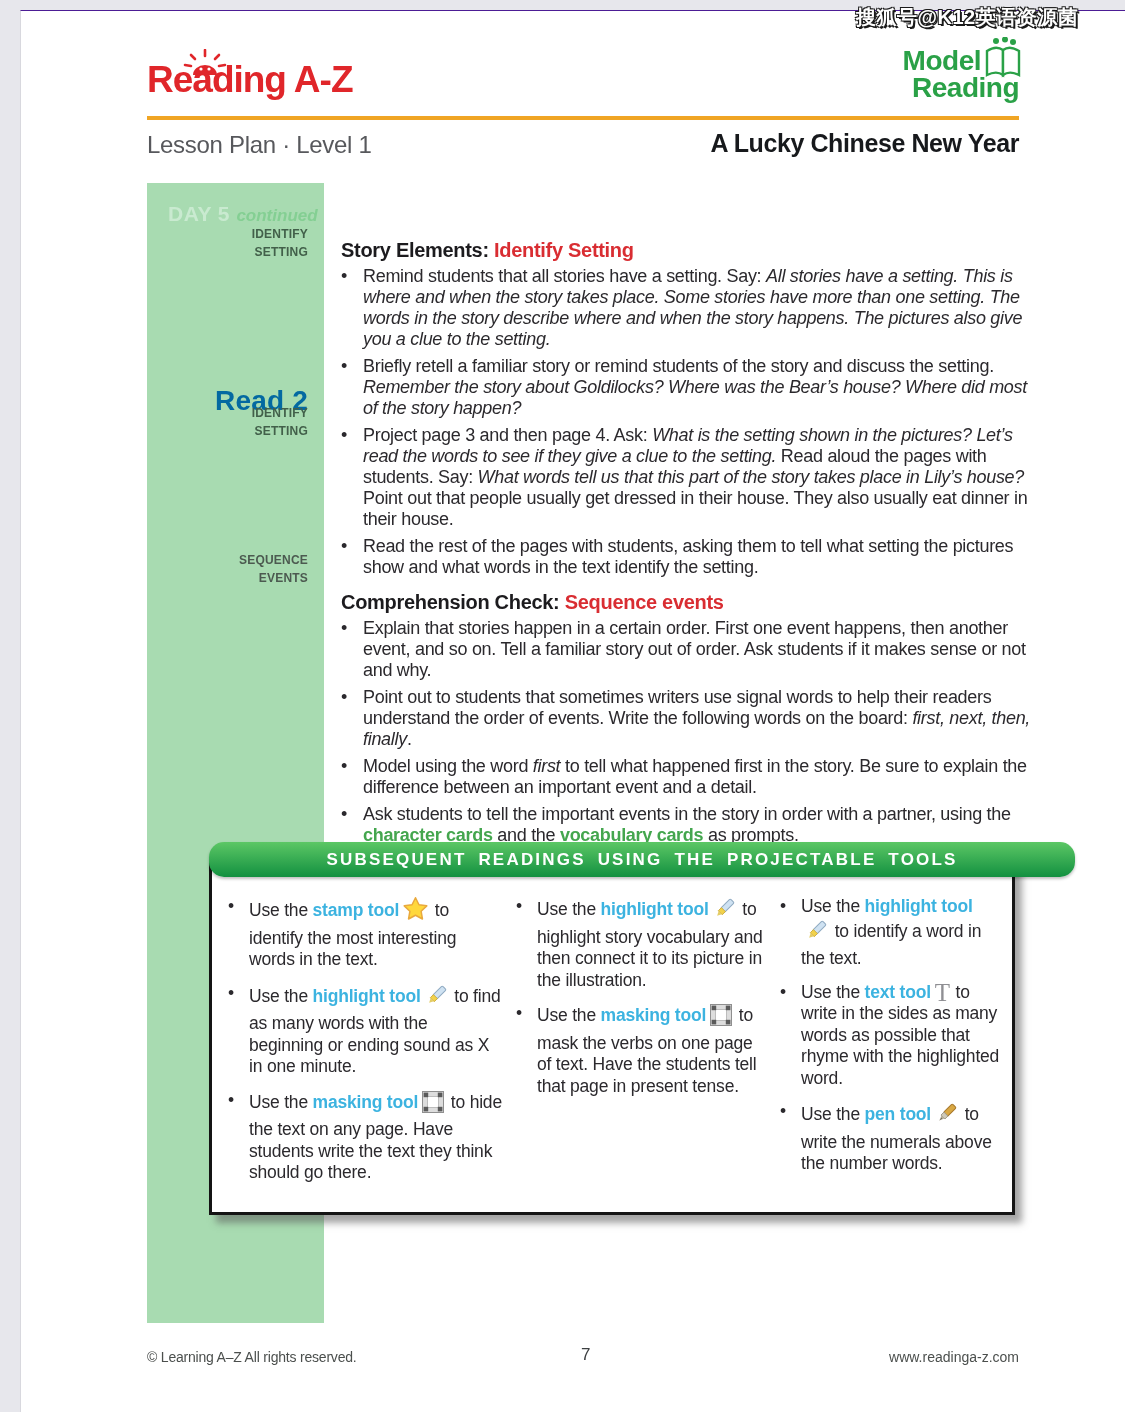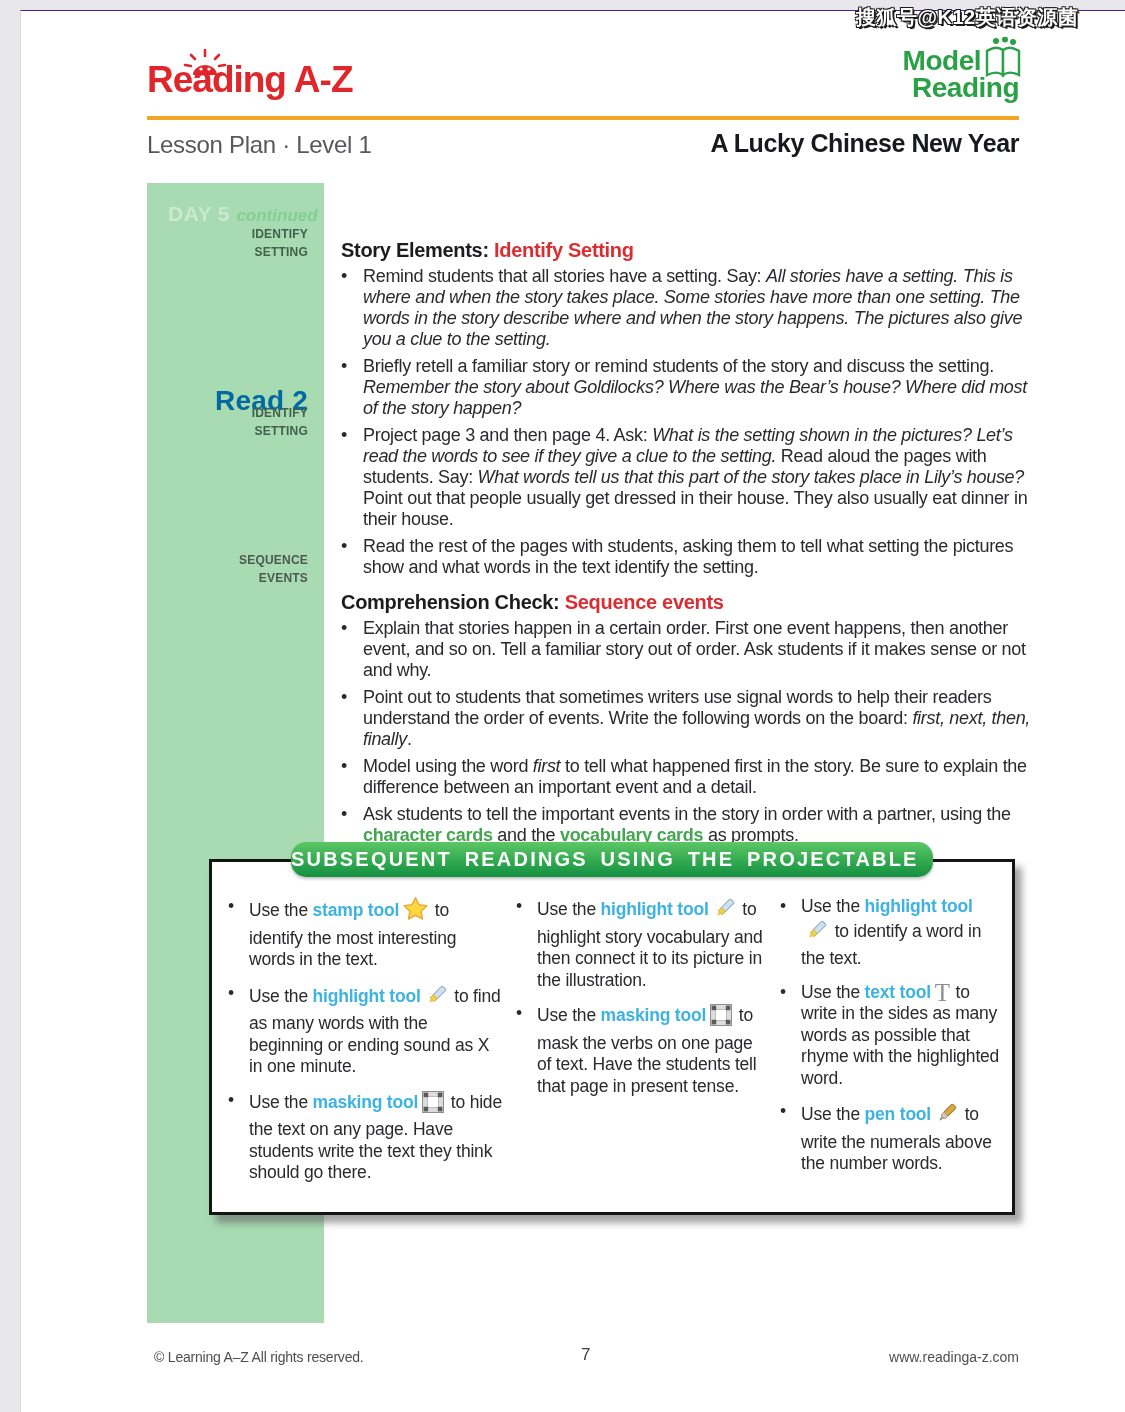--- a/index.html
+++ b/index.html
@@ -60,23 +60,23 @@
   .sec2{margin-top:14px;}
   .bullet{display:flex;margin-bottom:6px;}
   .bullet .dot{width:22px;flex:none;}
   .bullet .bt{flex:1;}
   .i{font-style:italic;text-align:center;}
   .green{color:#44a64e;font-weight:bold;}
   .cyan{color:#3cb3e0;font-weight:bold;margin-top:12px;}
   
   .tools{position:absolute;left:188px;top:831px;width:806px;}
   .banner{
-    width:642px;height:35px;margin:0 auto;border-radius:15px;
+    width:866px;height:35px;margin:0 auto;border-radius:15px;
     background:linear-gradient(#5cc765,#129040);
-    color:#ffffff;font-weight:bold;font-size:20px;line-height:35px;
+    color:#ffffff;font-weight:bold;font-size:17px;line-height:35px;text-align:center;
     letter-spacing:2.2px;word-spacing:5px;
     position:relative;z-index:2;box-shadow:0 2px 3px rgba(0,0,0,0.25);
   }
   .box{
     position:relative;z-index:1;margin-top:-18px;background:#fff;
     border:3px solid #141414;box-shadow:7px 8px 7px rgba(90,90,90,0.55);
     padding:34px 12px 16px 16px;min-height:252px;box-sizing:border-box;
   }
   .cols{display:flex;gap:12px;}
   .col{font-size:17.5px;line-height:21.5px;letter-spacing:-0.2px;color:#2b292d;}
@@ -84,21 +84,21 @@
   .col2{width:252px;}
   .col3{flex:1;}
   .tool-item{display:flex;margin-bottom:12px;}
   .tool-item .dot{width:21px;flex:none;}
   .inline-icon{display:inline-block;vertical-align:-6px;margin:0 1px 0 3px;}
   .t-glyph{
     font-family:"Liberation Serif",serif;font-size:25px;line-height:18px;color:#8f8f93;
     vertical-align:-3px;margin:0 1px 0 4px;font-weight:normal;display:inline-block;
   }
   
-  .footer-copy{position:absolute;left:126px;top:1338px;font-size:14px;color:#4b4f4d;letter-spacing:-0.2px;margin-left:7px;}
+  .footer-copy{position:absolute;left:126px;top:1338px;font-size:14px;color:#4b4f4d;letter-spacing:-0.2px;}
   .footer-page{position:absolute;left:560px;top:1334px;font-size:17px;color:#3c3f41;}
   .footer-site{position:absolute;right:107px;top:1338px;font-size:14px;color:#4b4f4d;}
   
   .watermark{
     position:absolute;left:856px;top:4px;z-index:10;
     font-size:20px;font-weight:bold;color:#ffffff;letter-spacing:0.5px;
     text-shadow:2px 2px 0 #1a1a1a,-1px -1px 0 #1a1a1a,1px -1px 0 #1a1a1a,-1px 1px 0 #1a1a1a,1px 1px 0 #1a1a1a;
   }
 </style>
 </head>

